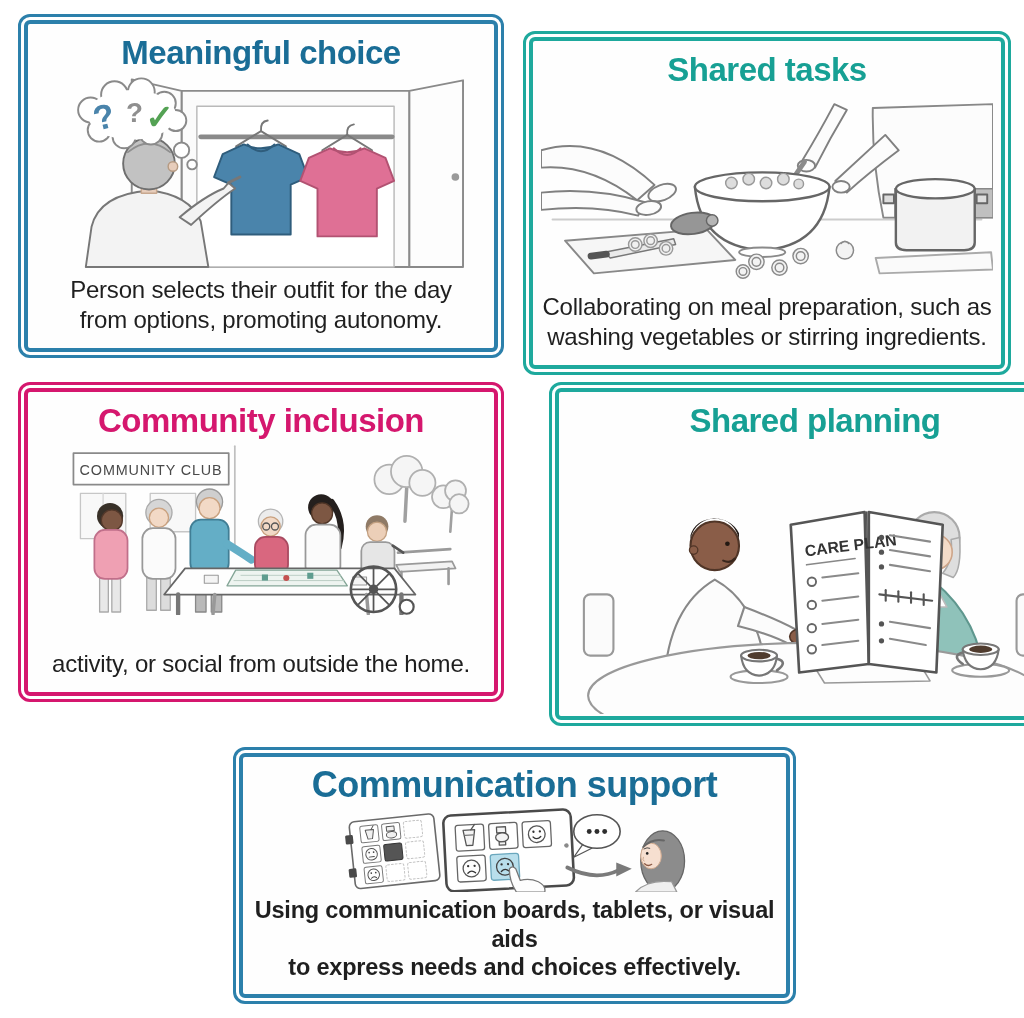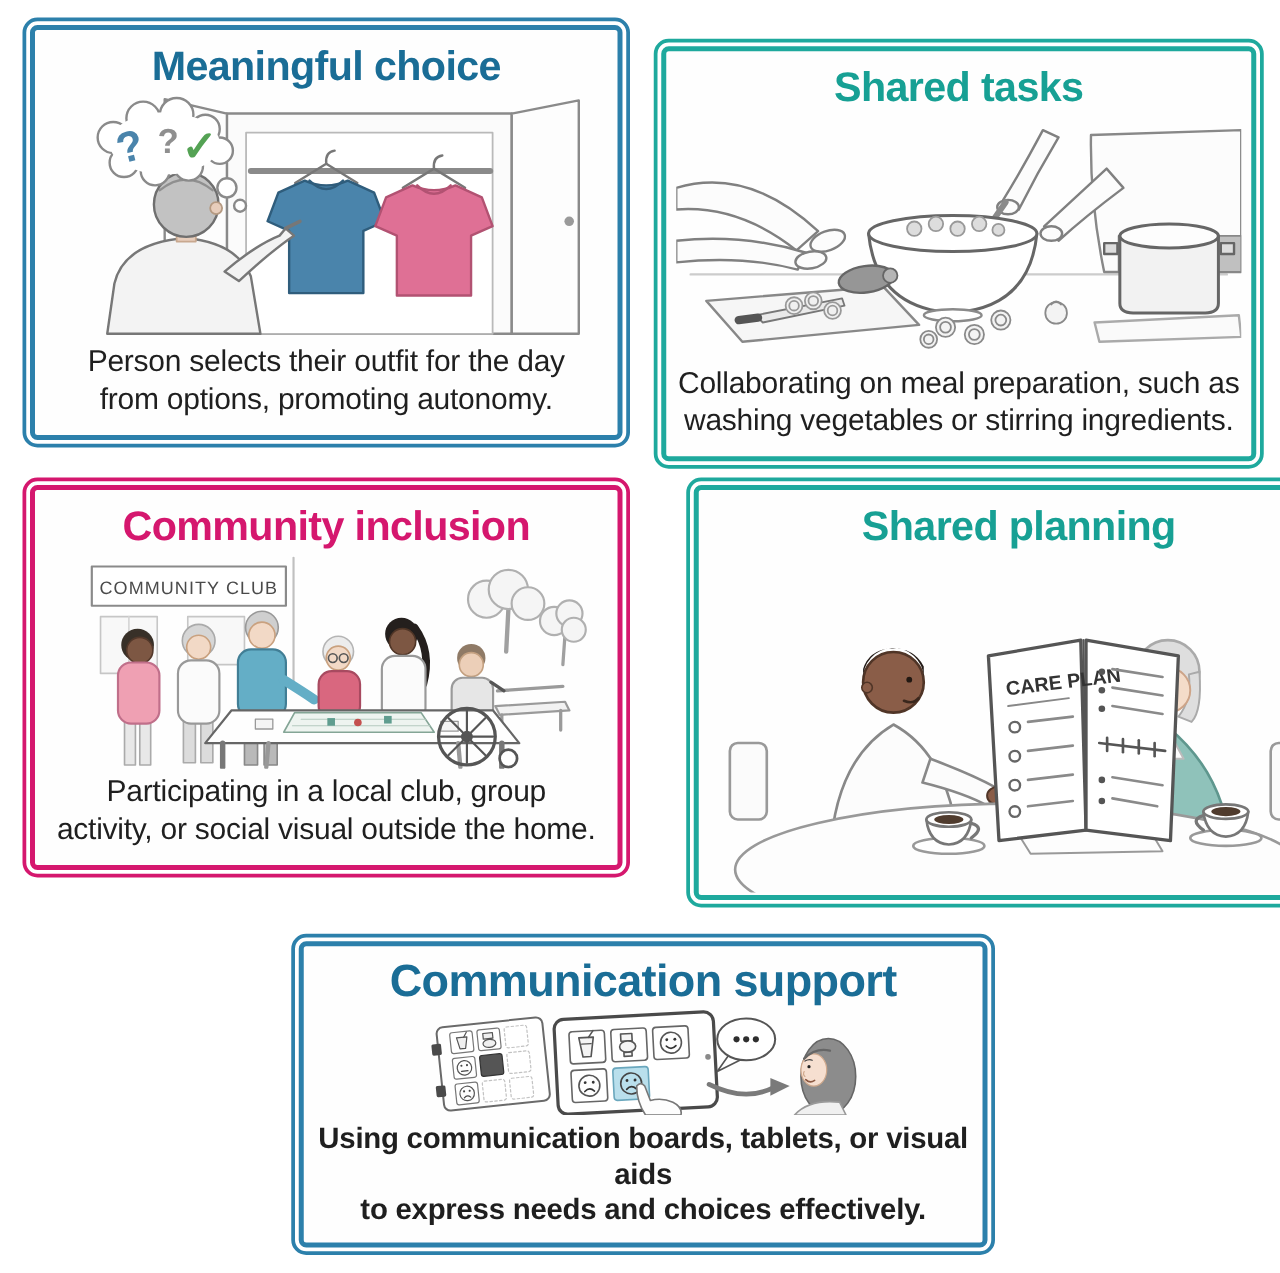--- a/index.html
+++ b/index.html
@@ -261,21 +261,21 @@
         <circle cx="364" cy="170" r="4" fill="#555555"></circle>
         <line x1="364" y1="146" x2="364" y2="194" stroke-width="2"></line>
         <line x1="340" y1="170" x2="388" y2="170" stroke-width="2"></line>
         <line x1="347" y1="153" x2="381" y2="187" stroke-width="2"></line>
         <line x1="381" y1="153" x2="347" y2="187" stroke-width="2"></line>
         <circle cx="402" cy="190" r="8" fill="#ffffff" stroke-width="2.5"></circle>
         <path d="M386,120 L398,128"></path>
       </g>
     </svg>
   </div>
-  <p class="caption"><span>Participating in a local club, group</span><br><span>activity, or social visual outside the home.</span></p>
+  <p class="caption"><br><span>activity, or social from outside the home.</span></p>
 </section>
 
 <section class="panel" id="panel-4" style="--title-color: #17a094; --border-color: #1ea99d;">
   <h2 class="panel-title">Shared planning</h2>
   <div class="illus">
     <svg viewBox="0 0 470 200" preserveAspectRatio="xMidYMid meet" stroke-linecap="round" stroke-linejoin="round">
       <rect x="16" y="116" width="28" height="58" rx="6" fill="#fbfbfb" stroke="#999999" stroke-width="2"></rect>
       <rect x="426" y="116" width="28" height="58" rx="6" fill="#fbfbfb" stroke="#999999" stroke-width="2"></rect>
       <g>
         <path d="M92,200 Q96,128 140,102 Q184,126 190,200 Z" fill="#fcfcfc" stroke="#888888" stroke-width="2"></path>

